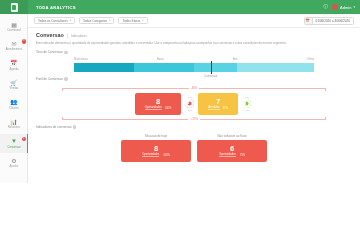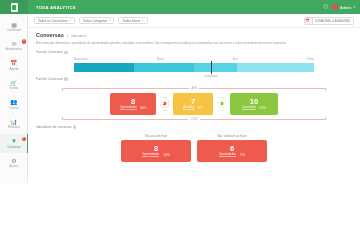--- a/index.html
+++ b/index.html
@@ -360,27 +360,20 @@
               <span>87%</span>
             </span>
           </div>
 
           <div class="gauge">
             <span class="gauge-top">+ 43%</span>
             <span class="ring" style="background: conic-gradient(rgb(141, 198, 63) 0deg, rgb(141, 198, 63) 216deg, rgb(226, 238, 205) 216deg, rgb(226, 238, 205) 360deg); box-shadow: rgb(255, 255, 255) 0px 0px 0px 2.4px inset;"></span>
             <span class="gauge-bot">+ 43%</span>
           </div>
 
-          <div class="fstage" style="background: rgb(141, 198, 63); width: 48px;">
-            <span class="fstage-num">10</span>
-            <span class="fstage-foot">
-              <span class="lbl">Convertidas</span>
-              <span>125%</span>
-            </span>
-          </div>
         </div>
 
         <div class="funnel-bot-brace">
           <span class="brace-lbl">+ 25%</span>
         </div>
       </div>
 
       <div class="section-label">
         <span>Indicadores de conversao</span>
         <span class="info-dot">i</span>

